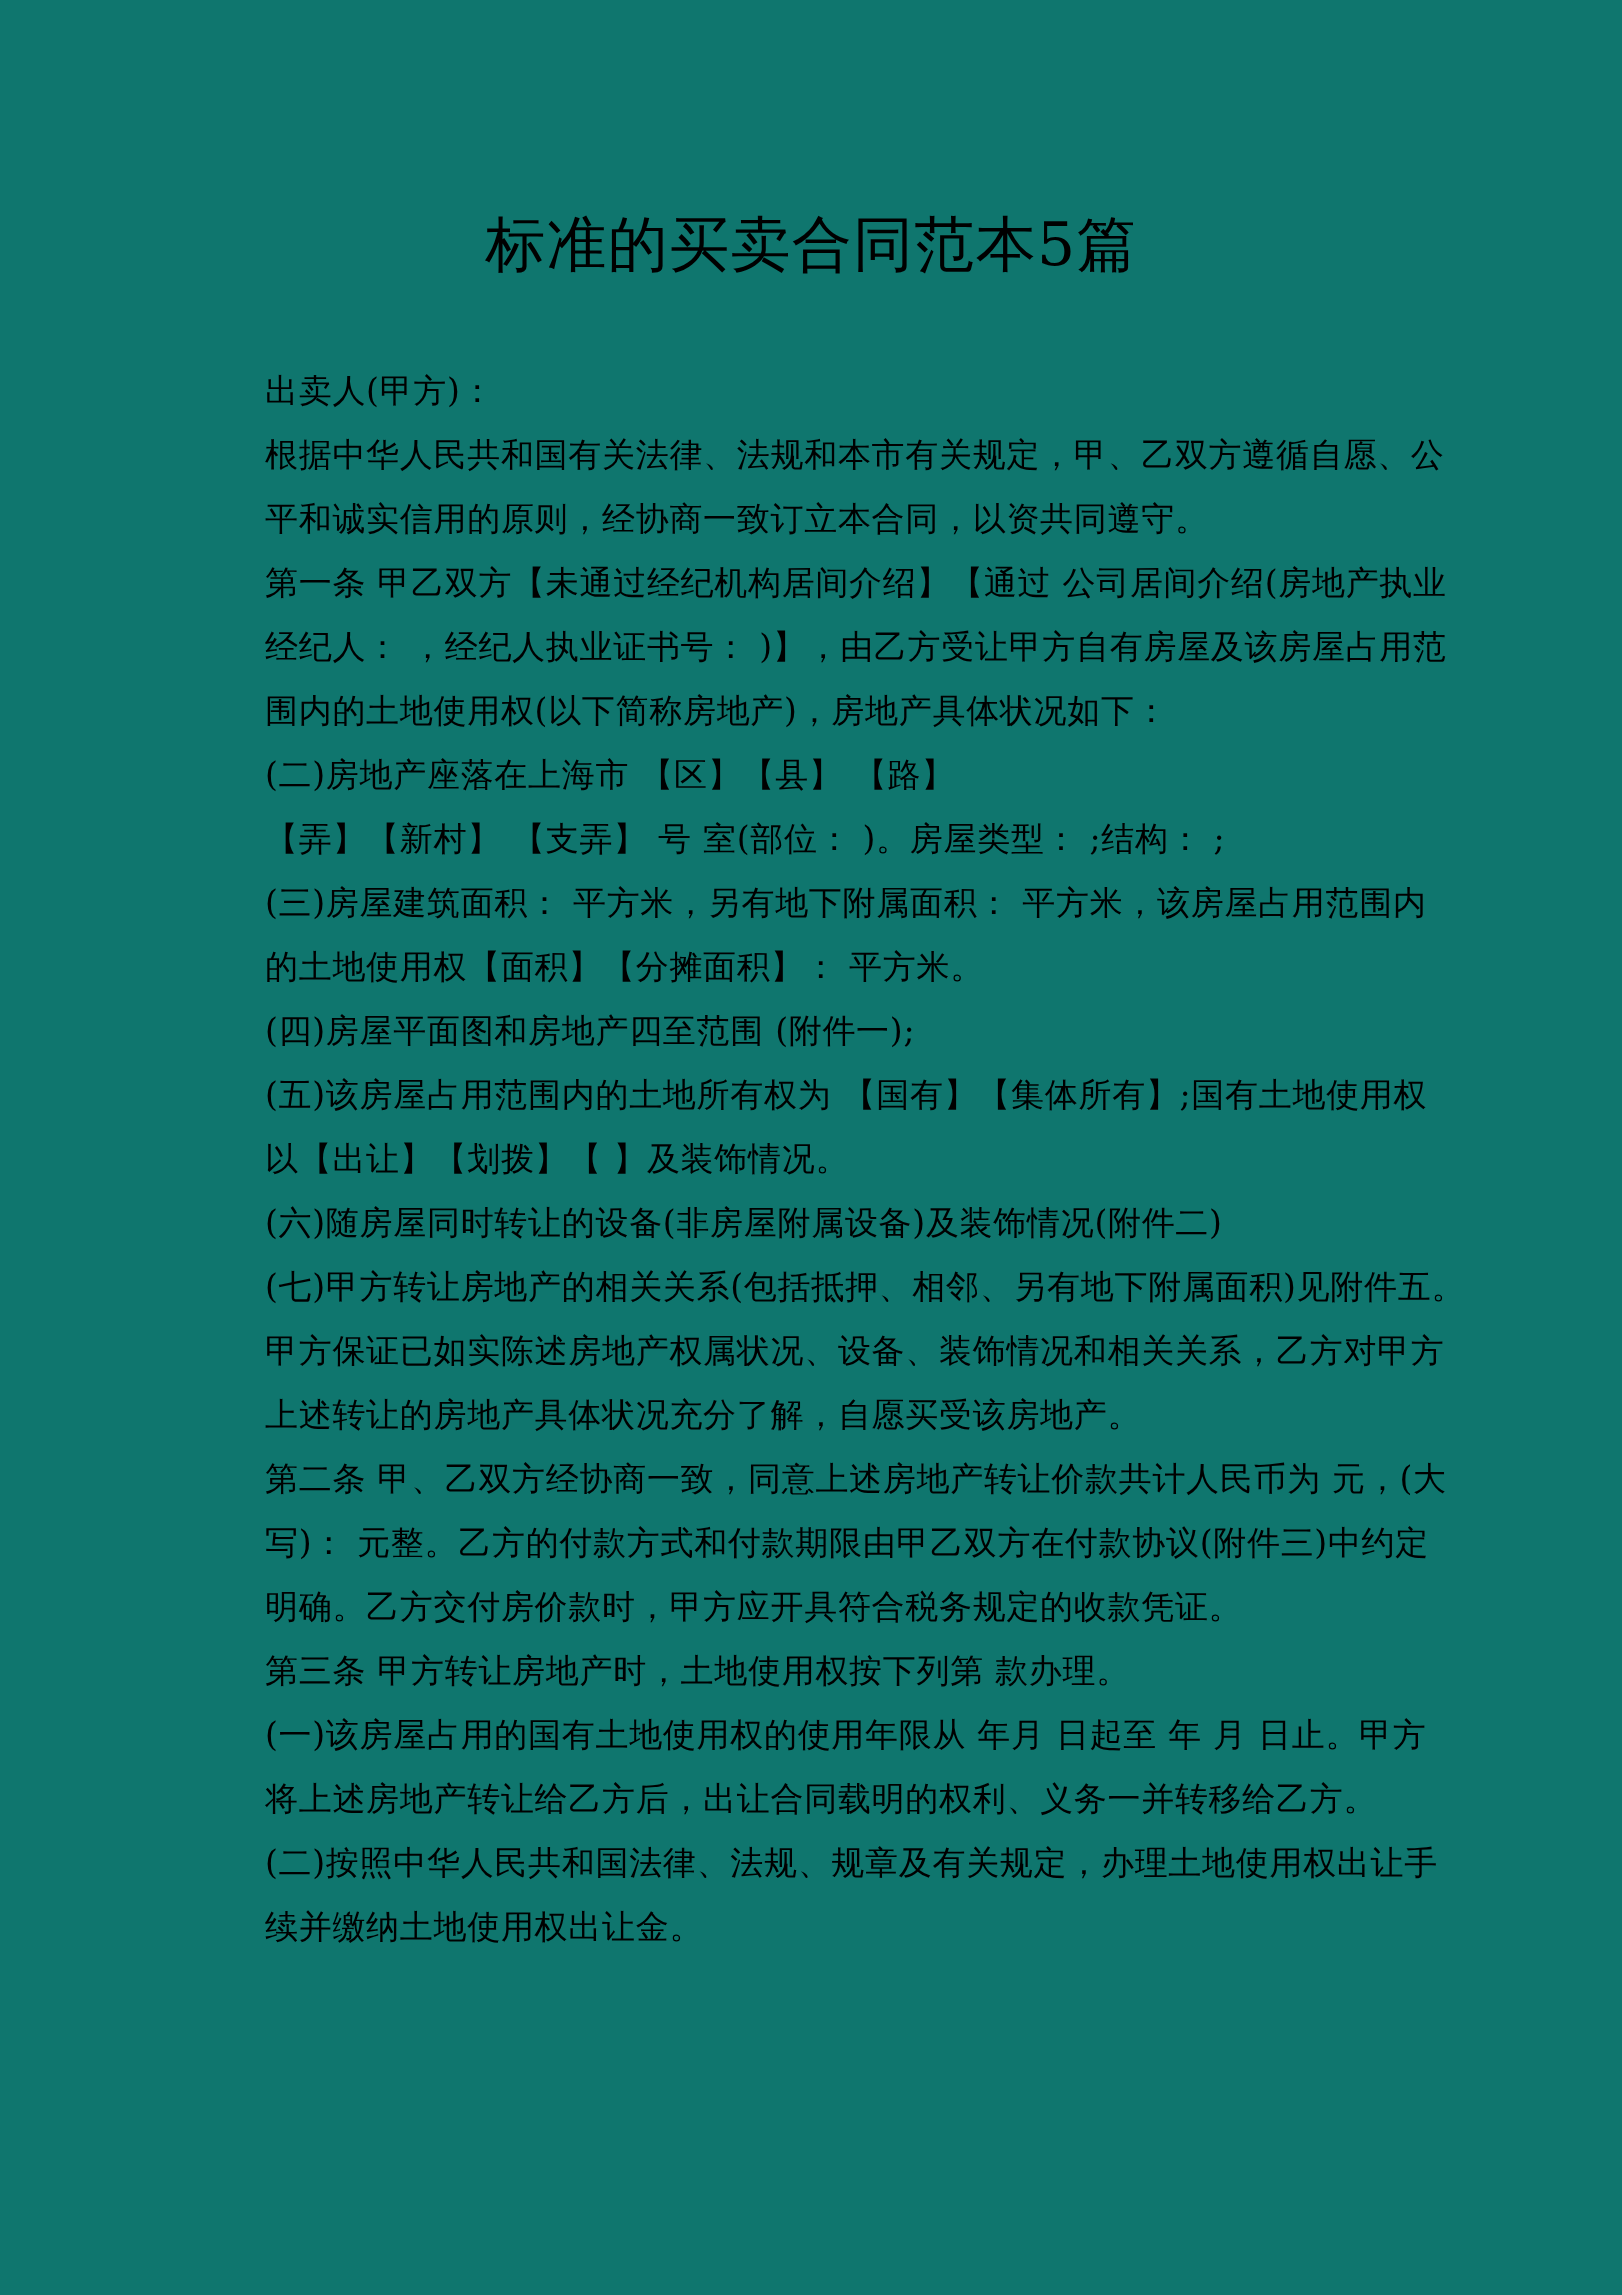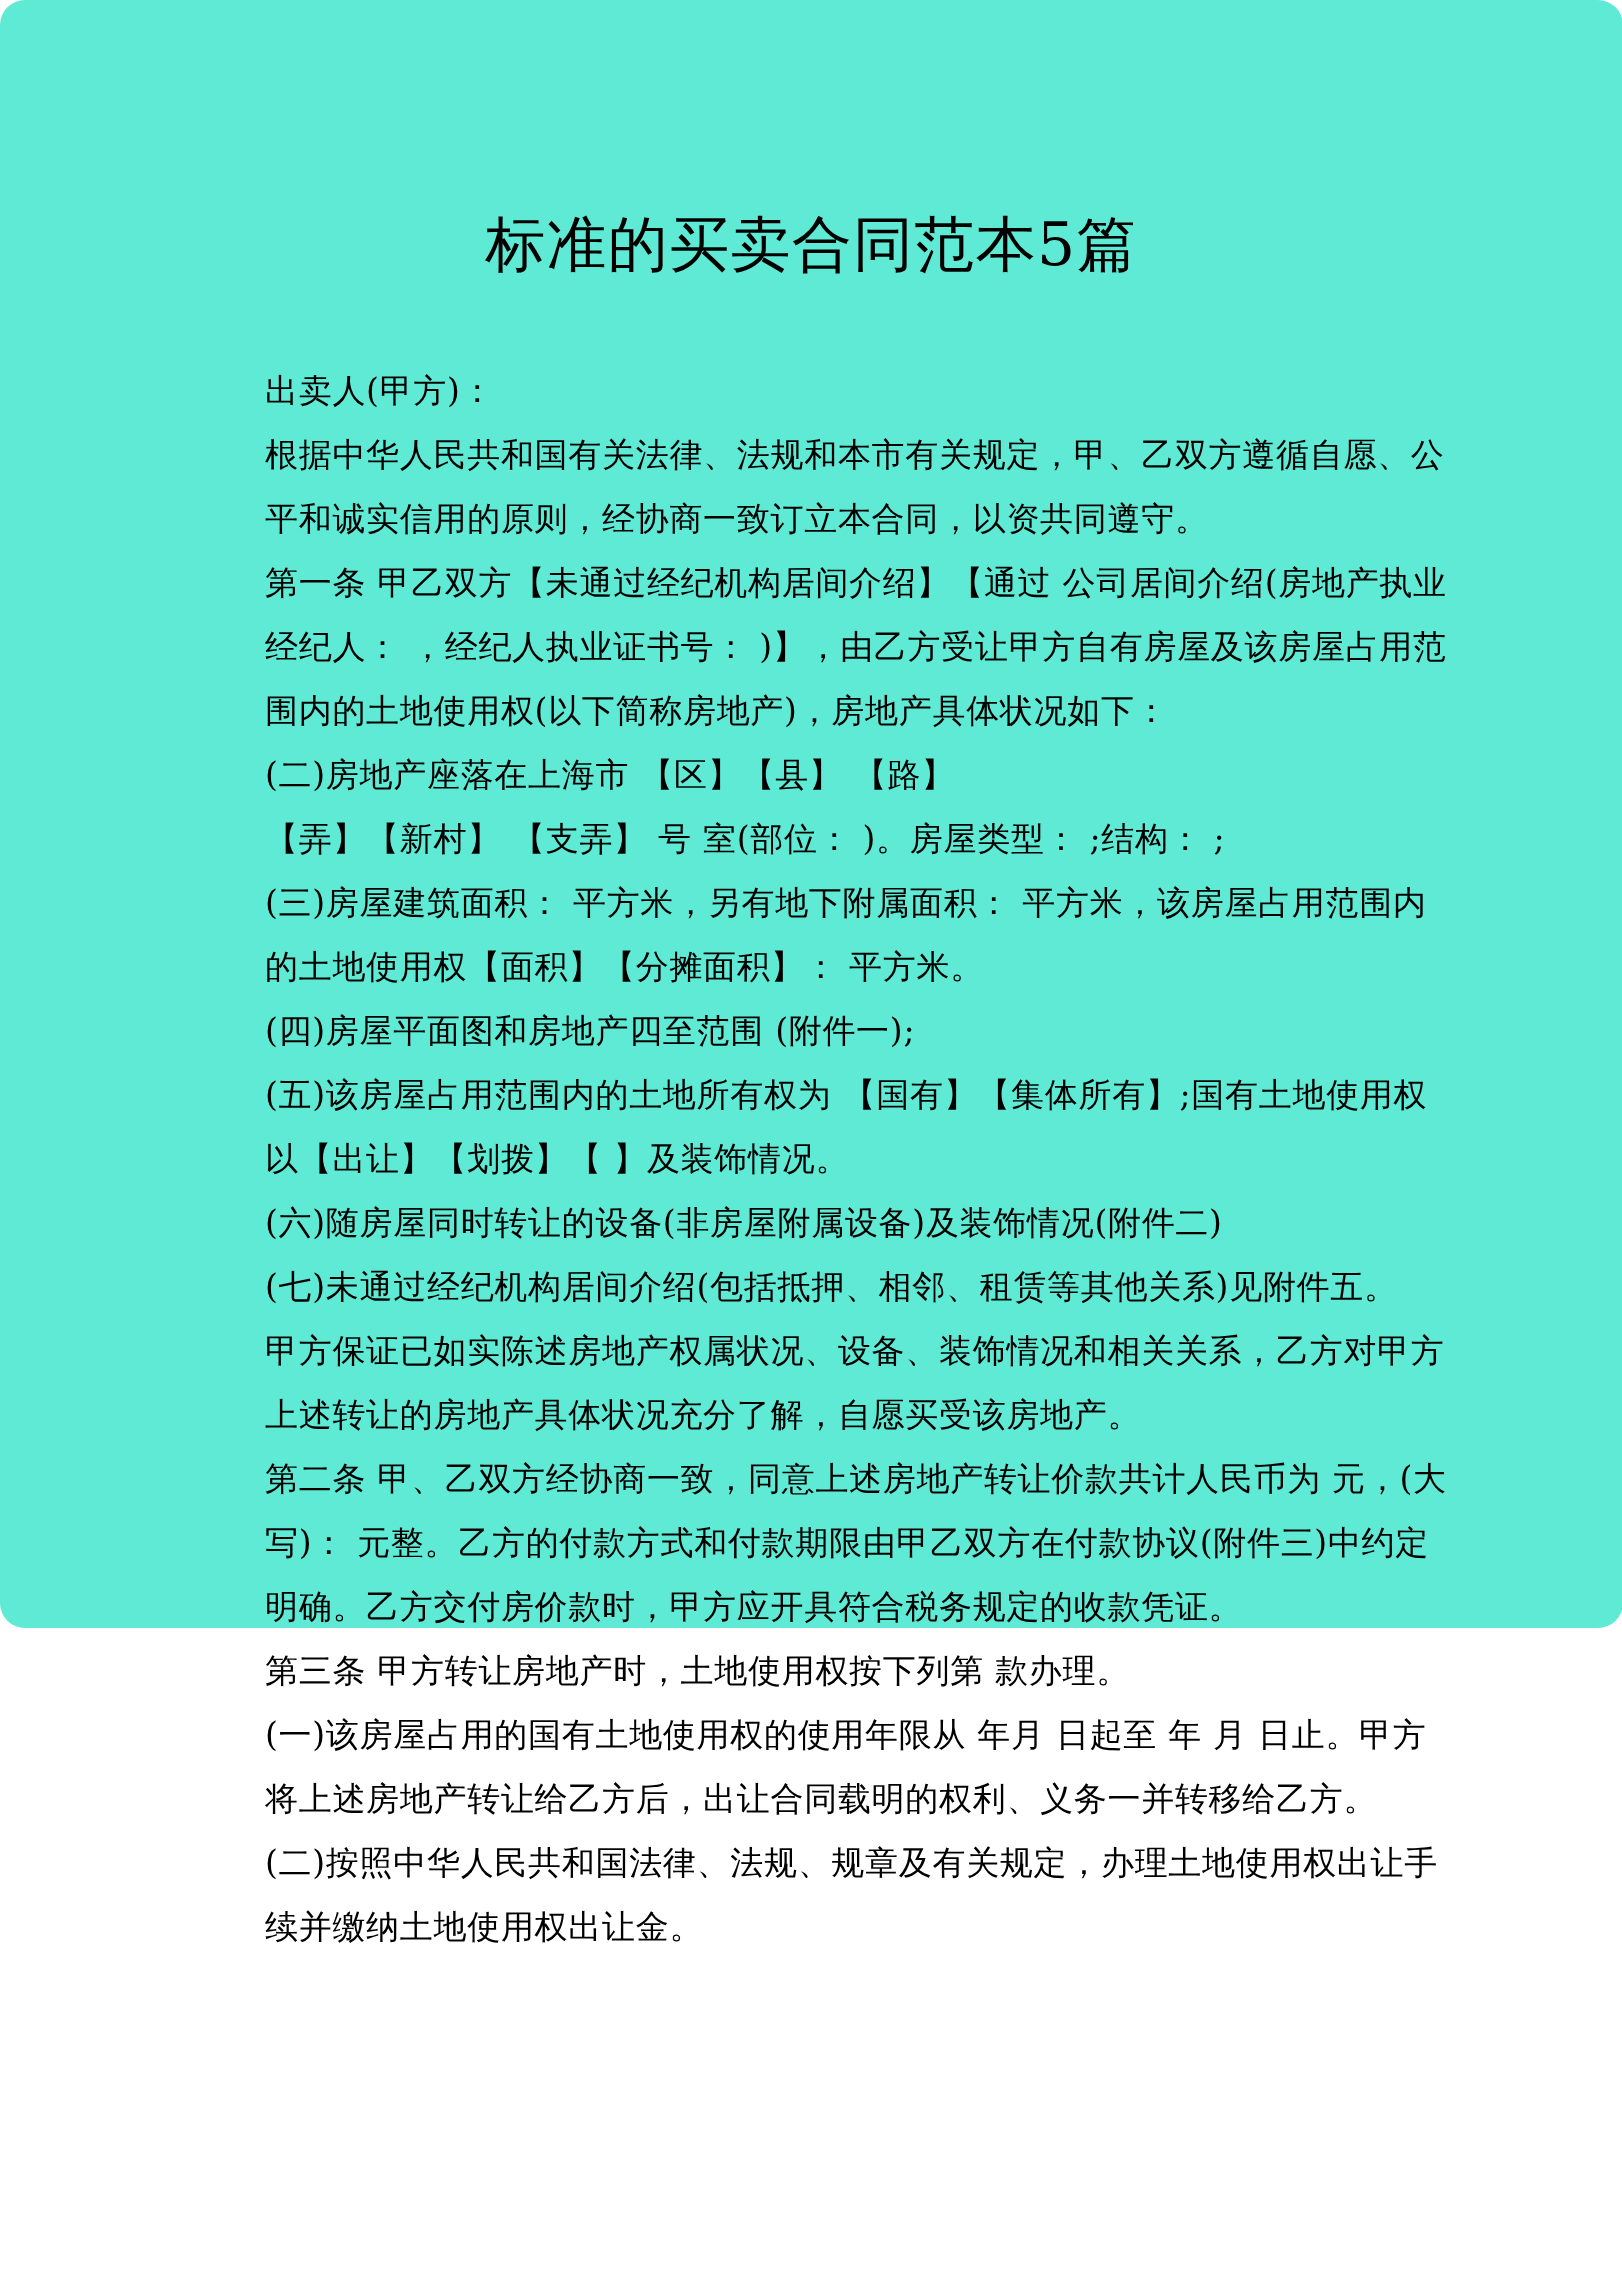--- a/index.html
+++ b/index.html
@@ -13,23 +13,22 @@
       position: relative;
       overflow: hidden;
       font-family: "DejaVu Serif", "Liberation Serif", serif;
       color: #000000;
     }
     .page {
       position: absolute;
       left: 0;
       top: 0;
       width: 1623px;
-      height: 1628px;
-      background: #5eead4;
-      border-radius: 25px;
+      height: 2295px;
+      background: #0f766e;
     }
     .title {
       position: absolute;
       left: 0;
       top: 208px;
       width: 1623px;
       text-align: center;
       font-size: 60px;
       line-height: 73px;
       letter-spacing: 1.3px;
@@ -65,21 +64,21 @@
     <span class="line">经纪人： ，经纪人执业证书号： )】，由乙方受让甲方自有房屋及该房屋占用范</span>
     <span class="line">围内的土地使用权(以下简称房地产)，房地产具体状况如下：</span>
     <span class="line">(二)房地产座落在上海市 【区】【县】 【路】</span>
     <span class="line">【弄】【新村】 【支弄】 号 室(部位： )。房屋类型： ;结构： ;</span>
     <span class="line">(三)房屋建筑面积： 平方米，另有地下附属面积： 平方米，该房屋占用范围内</span>
     <span class="line">的土地使用权【面积】【分摊面积】： 平方米。</span>
     <span class="line">(四)房屋平面图和房地产四至范围 (附件一);</span>
     <span class="line">(五)该房屋占用范围内的土地所有权为 【国有】【集体所有】;国有土地使用权</span>
     <span class="line">以【出让】【划拨】【 】及装饰情况。</span>
     <span class="line">(六)随房屋同时转让的设备(非房屋附属设备)及装饰情况(附件二)</span>
-    <span class="line">(七)未通过经纪机构居间介绍(包括抵押、相邻、租赁等其他关系)见附件五。</span>
+    <span class="line">(七)甲方转让房地产的相关关系(包括抵押、相邻、另有地下附属面积)见附件五。</span>
     <span class="line">甲方保证已如实陈述房地产权属状况、设备、装饰情况和相关关系，乙方对甲方</span>
     <span class="line">上述转让的房地产具体状况充分了解，自愿买受该房地产。</span>
     <span class="line">第二条 甲、乙双方经协商一致，同意上述房地产转让价款共计人民币为 元，(大</span>
     <span class="line">写)： 元整。乙方的付款方式和付款期限由甲乙双方在付款协议(附件三)中约定</span>
     <span class="line">明确。乙方交付房价款时，甲方应开具符合税务规定的收款凭证。</span>
     <span class="line">第三条 甲方转让房地产时，土地使用权按下列第 款办理。</span>
     <span class="line">(一)该房屋占用的国有土地使用权的使用年限从 年月 日起至 年 月 日止。甲方</span>
     <span class="line">将上述房地产转让给乙方后，出让合同载明的权利、义务一并转移给乙方。</span>
     <span class="line">(二)按照中华人民共和国法律、法规、规章及有关规定，办理土地使用权出让手</span>
     <span class="line">续并缴纳土地使用权出让金。</span>

